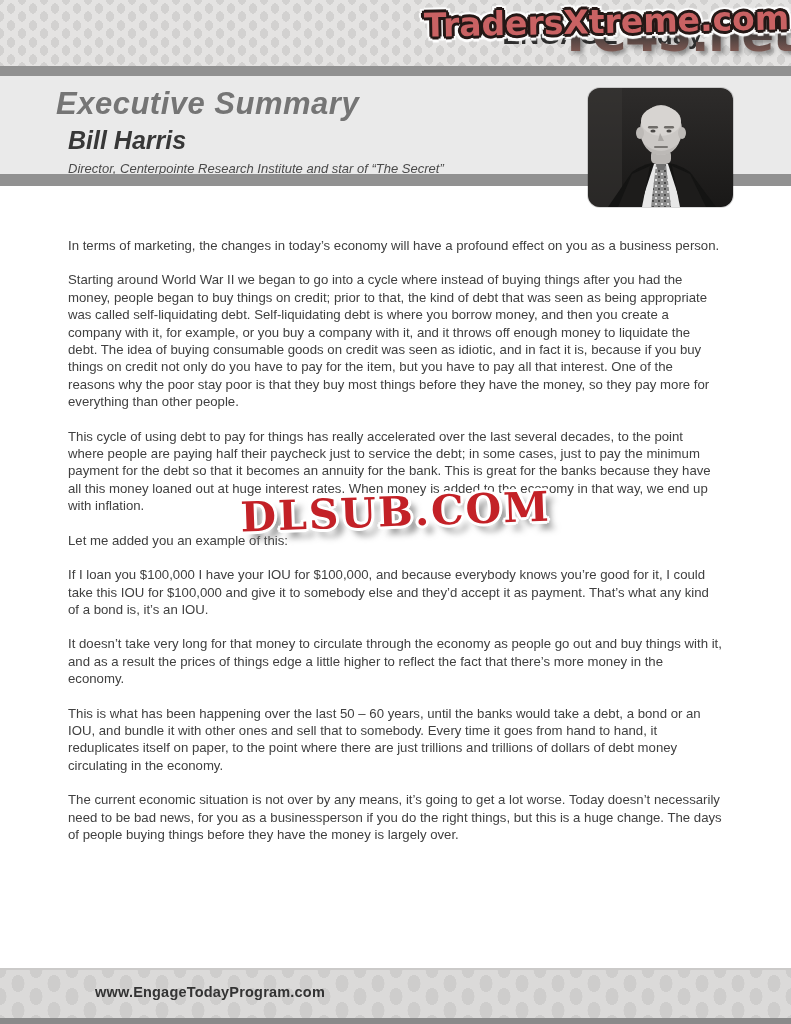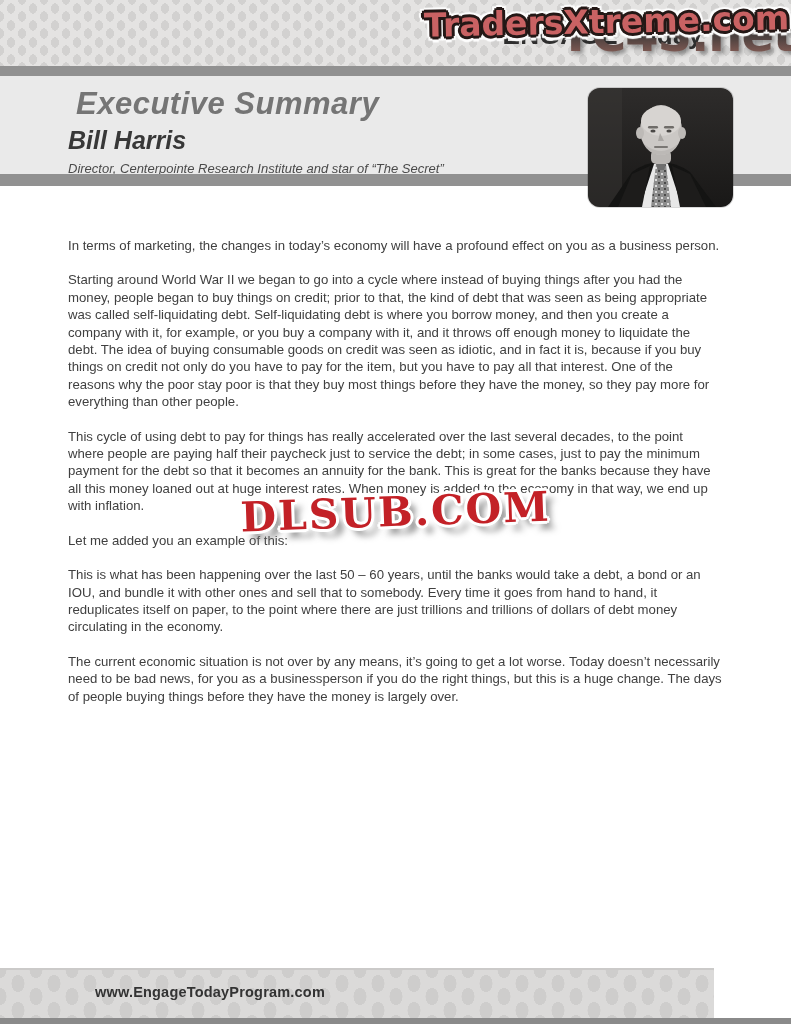--- a/index.html
+++ b/index.html
@@ -38,21 +38,21 @@
   .bar{position:absolute;left:0;width:791px;background:#919191;}
   .bar-top{top:66px;height:10px;}
   .bar-mid{top:174px;height:12px;}
 
   
   .title-band{
     position:absolute;top:76px;left:0;width:791px;height:98px;
     background:#eaeaea;
   }
   .title-band h1{
-    margin:10px 0 0 76px;
+    margin:10px 0 0 56px;
     font-size:31px;font-style:italic;font-weight:700;color:#757575;
     letter-spacing:.5px;
   }
   .title-band h2{
     margin:4px 0 0 68px;
     font-size:25px;font-style:italic;font-weight:700;color:#383838;
   }
   .title-band .subtitle{
     margin:6px 4px 0 68px;
     font-size:13px;font-style:italic;color:#4a4a4a;
@@ -83,21 +83,21 @@
     font-family:"DejaVu Serif",serif;font-weight:bold;
     font-size:41px;letter-spacing:2px;color:#c32127;
     text-shadow:
       0 -3px 0 #fff,0 3px 0 #fff,-3px 0 0 #fff,3px 0 0 #fff,
       -2px -2px 0 #fff,2px -2px 0 #fff,-2px 2px 0 #fff,2px 2px 0 #fff,
       7px 8px 6px rgba(120,120,120,.8);
   }
 
   
   .footer-band{
-    position:absolute;left:0;top:968px;width:714px;height:50px;
+    position:absolute;left:0;top:968px;width:791px;height:50px;
     background-color:#dbdad9;
     background-image:
       radial-gradient(10px 13px at 50% 50%, #cecdcc 64%, transparent 66%),
       radial-gradient(10px 13px at 50% 50%, #cecdcc 64%, transparent 66%);
     background-size:36px 27px,36px 27px;
     background-position:0 0,18px 13px;
     border-top:2px solid #cbcac9;box-sizing:border-box;
   }
   .footer-site{
     position:absolute;left:95px;top:14px;
@@ -179,20 +179,22 @@
       <path d="M68 76 L78 76 L83 119 L63 119 Z" fill="url(#tieDots)"></path>
       <path d="M68 76 L78 76 L76 82 L70 82 Z" fill="#6f6f6f"></path>
     </svg>
   </div>
 
   <main class="content">
     <p>In terms of marketing, the changes in today’s economy will have a profound effect on you as a business person.</p>
     <p>Starting around World War II we began to go into a cycle where instead of buying things after you had the money, people began to buy things on credit; prior to that, the kind of debt that was seen as being appropriate was called self-liquidating debt. Self-liquidating debt is where you borrow money, and then you create a company with it, for example, or you buy a company with it, and it throws off enough money to liquidate the debt. The idea of buying consumable goods on credit was seen as idiotic, and in fact it is, because if you buy things on credit not only do you have to pay for the item, but you have to pay all that interest. One of the reasons why the poor stay poor is that they buy most things before they have the money, so they pay more for everything than other people.</p>
     <p>This cycle of using debt to pay for things has really accelerated over the last several decades, to the point where people are paying half their paycheck just to service the debt; in some cases, just to pay the minimum payment for the debt so that it becomes an annuity for the bank. This is great for the banks because they have all this money loaned out at huge interest rates. When money is added to the economy in that way, we end up with inflation.</p>
     <p>Let me added you an example of this:</p>
+    <p>If I loan you $100,000 I have your IOU for $100,000, and because everybody knows you’re good for it, I could take this IOU for $100,000 and give it to somebody else and they’d accept it as payment. That’s what any kind of a bond is, it’s an IOU.</p>
+    <p>It doesn’t take very long for that money to circulate through the economy as people go out and buy things with it, and as a result the prices of things edge a little higher to reflect the fact that there’s more money in the economy.</p>
     <p>This is what has been happening over the last 50 – 60 years, until the banks would take a debt, a bond or an IOU, and bundle it with other ones and sell that to somebody. Every time it goes from hand to hand, it reduplicates itself on paper, to the point where there are just trillions and trillions of dollars of debt money circulating in the economy.</p>
     <p>The current economic situation is not over by any means, it’s going to get a lot worse. Today doesn’t necessarily need to be bad news, for you as a businessperson if you do the right things, but this is a huge change. The days of people buying things before they have the money is largely over.</p>
   </main>
 
   <div class="wm-dlsub">DLSUB.COM</div>
 
   <div class="footer-band">
     <span class="footer-site">www.EngageTodayProgram.com</span>
   </div>
   <div class="wm-traders">TradersXtreme.com</div>

